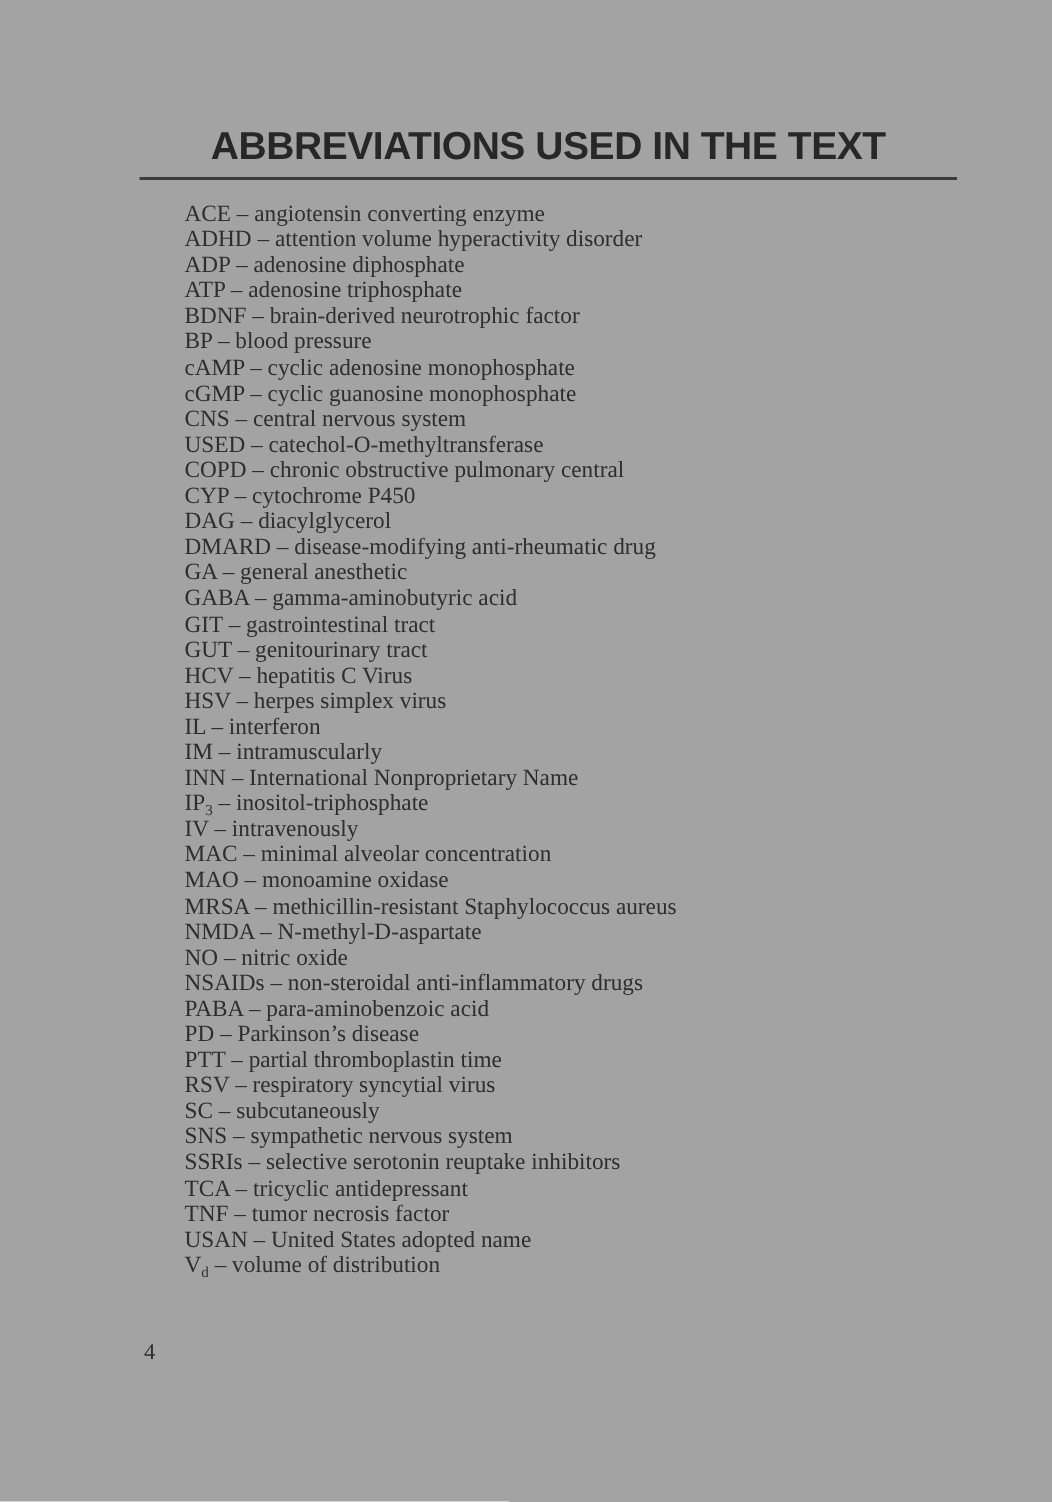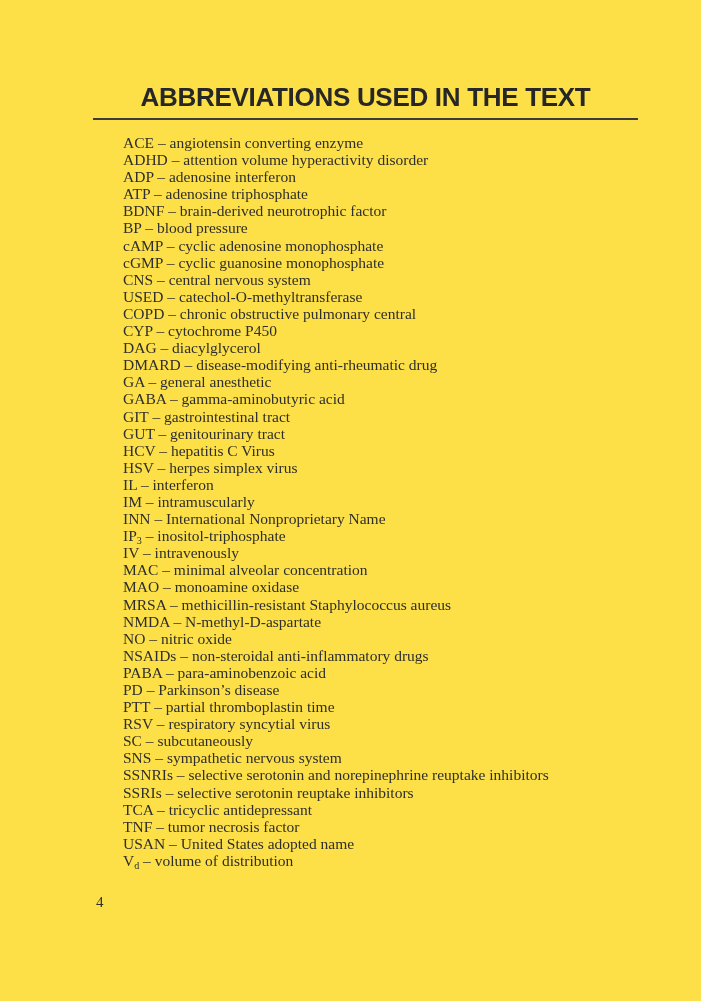--- a/index.html
+++ b/index.html
@@ -4,21 +4,21 @@
 <style>
   html, body {
     margin: 0;
     padding: 0;
     background: #ffffff;
   }
   .page {
     position: relative;
     width: 701px;
     height: 1001px;
-    background: #fde047;
+    background: #a3a3a3;
     overflow: hidden;
     font-family: "Liberation Serif", serif;
   }
   .content {
     position: absolute;
     left: 93px;
     top: 82px;
     width: 545px;
   }
   .title {
@@ -66,21 +66,21 @@
 </head>
 <body>
 
 <div class="page">
   <div class="content">
     <h1 class="title">ABBREVIATIONS USED IN THE TEXT</h1>
     <div class="title-rule"></div>
     <div class="abbr-list" id="abbr-list">
         <div class="abbr-row"><span>ACE</span><span> – </span><span>angiotensin converting enzyme</span></div>
         <div class="abbr-row"><span>ADHD</span><span> – </span><span>attention volume hyperactivity disorder</span></div>
-        <div class="abbr-row"><span>ADP</span><span> – </span><span>adenosine interferon</span></div>
+        <div class="abbr-row"><span>ADP</span><span> – </span><span>adenosine diphosphate</span></div>
         <div class="abbr-row"><span>ATP</span><span> – </span><span>adenosine triphosphate</span></div>
         <div class="abbr-row"><span>BDNF</span><span> – </span><span>brain-derived neurotrophic factor</span></div>
         <div class="abbr-row"><span>BP</span><span> – </span><span>blood pressure</span></div>
         <div class="abbr-row"><span>cAMP</span><span> – </span><span>cyclic adenosine monophosphate</span></div>
         <div class="abbr-row"><span>cGMP</span><span> – </span><span>cyclic guanosine monophosphate</span></div>
         <div class="abbr-row"><span>CNS</span><span> – </span><span>central nervous system</span></div>
         <div class="abbr-row"><span>USED</span><span> – </span><span>catechol-O-methyltransferase</span></div>
         <div class="abbr-row"><span>COPD</span><span> – </span><span>chronic obstructive pulmonary central</span></div>
         <div class="abbr-row"><span>CYP</span><span> – </span><span>cytochrome P450</span></div>
         <div class="abbr-row"><span>DAG</span><span> – </span><span>diacylglycerol</span></div>
@@ -101,21 +101,20 @@
         <div class="abbr-row"><span>MRSA</span><span> – </span><span>methicillin-resistant Staphylococcus aureus</span></div>
         <div class="abbr-row"><span>NMDA</span><span> – </span><span>N-methyl-D-aspartate</span></div>
         <div class="abbr-row"><span>NO</span><span> – </span><span>nitric oxide</span></div>
         <div class="abbr-row"><span>NSAIDs</span><span> – </span><span>non-steroidal anti-inflammatory drugs</span></div>
         <div class="abbr-row"><span>PABA</span><span> – </span><span>para-aminobenzoic acid</span></div>
         <div class="abbr-row"><span>PD</span><span> – </span><span>Parkinson’s disease</span></div>
         <div class="abbr-row"><span>PTT</span><span> – </span><span>partial thromboplastin time</span></div>
         <div class="abbr-row"><span>RSV</span><span> – </span><span>respiratory syncytial virus</span></div>
         <div class="abbr-row"><span>SC</span><span> – </span><span>subcutaneously</span></div>
         <div class="abbr-row"><span>SNS</span><span> – </span><span>sympathetic nervous system</span></div>
-        <div class="abbr-row"><span>SSNRIs</span><span> – </span><span>selective serotonin and norepinephrine reuptake inhibitors</span></div>
         <div class="abbr-row"><span>SSRIs</span><span> – </span><span>selective serotonin reuptake inhibitors</span></div>
         <div class="abbr-row"><span>TCA</span><span> – </span><span>tricyclic antidepressant</span></div>
         <div class="abbr-row"><span>TNF</span><span> – </span><span>tumor necrosis factor</span></div>
         <div class="abbr-row"><span>USAN</span><span> – </span><span>United States adopted name</span></div>
         <div class="abbr-row"><span>V</span><sub>d</sub><span> – </span><span>volume of distribution</span></div>
       </div>
   </div>
   <div class="page-number">4</div>
 </div>
 

